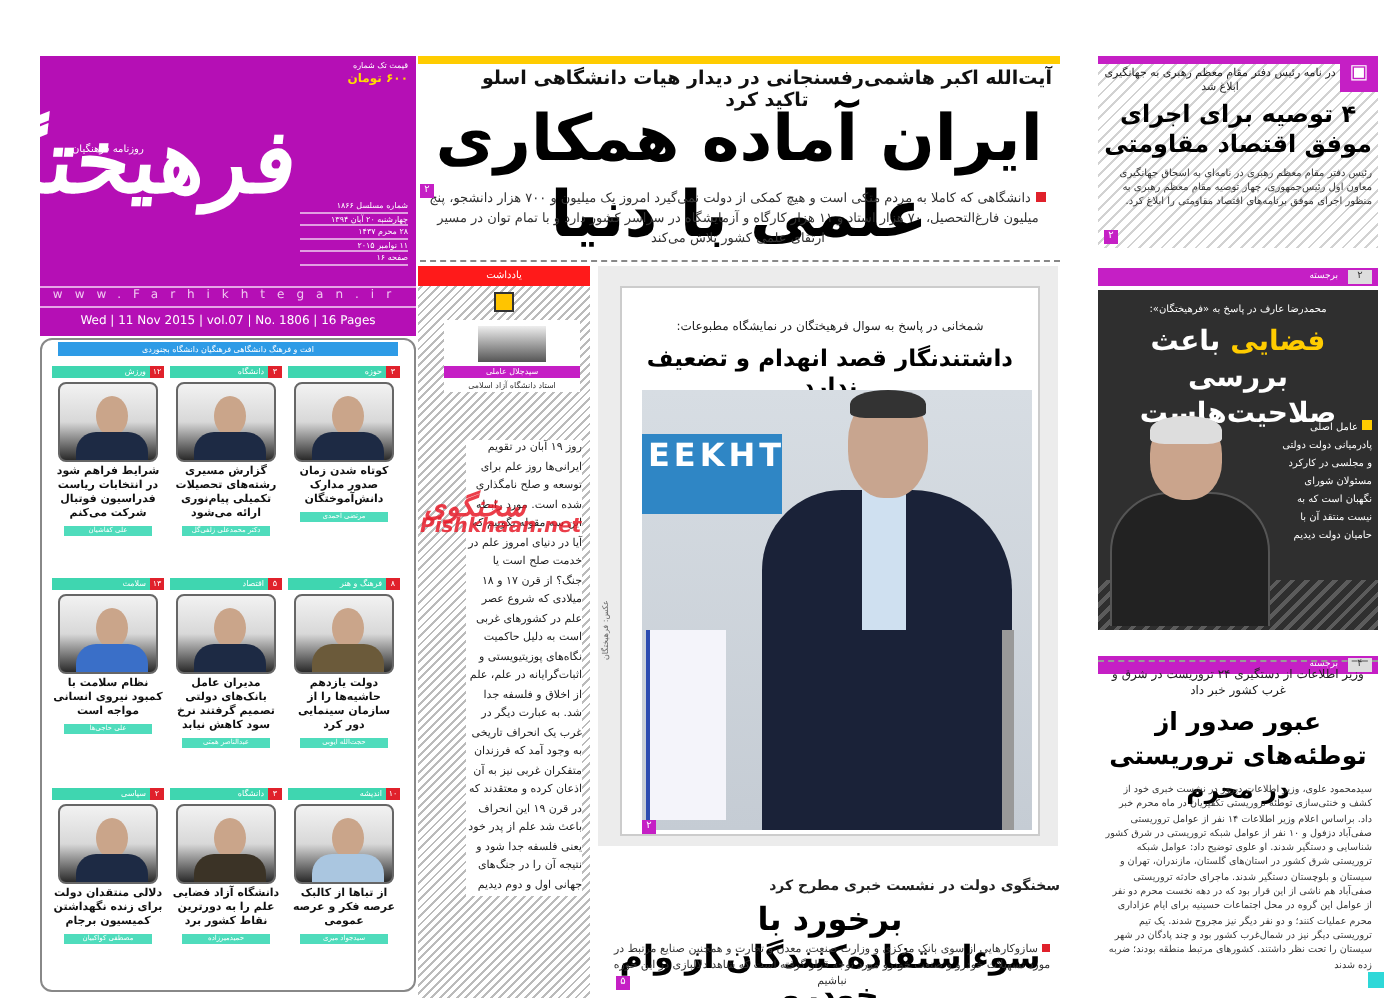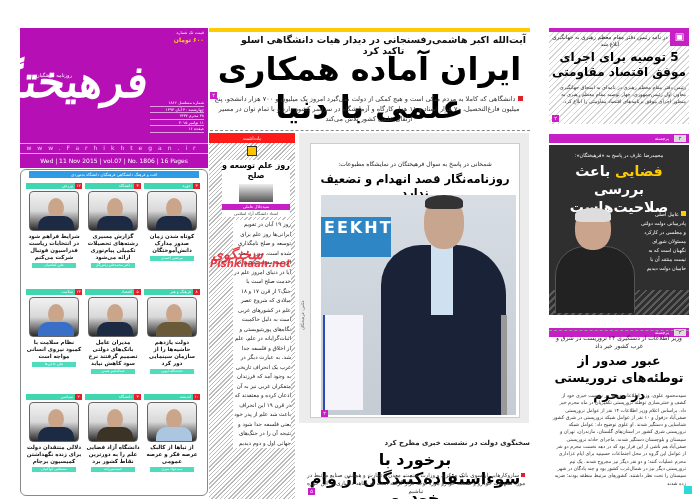--- a/index.html
+++ b/index.html
@@ -205,54 +205,53 @@
 <div class="abs kicker rtl">آیت‌الله اکبر هاشمی‌رفسنجانی در دیدار هیات دانشگاهی اسلو تاکید کرد</div>
 <div class="abs headline rtl">ایران آماده همکاری علمی با دنیا</div>
 <div class="abs lead rtl"><span class="bullet"></span><span>دانشگاهی که کاملا به مردم متکی است و هیچ کمکی از دولت نمی‌گیرد امروز یک میلیون و ۷۰۰ هزار دانشجو، پنج میلیون فارغ‌التحصیل، ۷۰ هزار استاد و ۱۱ هزار کارگاه و آزمایشگاه در سراسر کشور دارد و با تمام توان در مسیر ارتقای علمی کشور تلاش می‌کند</span></div>
 <div class="abs page-tag" style="left:210px;top:92px;">۲</div>
 <div class="abs dash-sep"></div>
 
 <div class="abs note-col"></div>
 <div class="abs note-header rtl">یادداشت</div>
 <div class="abs note-icon"></div>
 <div class="abs note-inner rtl">
-  <div class="note-title">روز علم توسعه و صلح</div>
   <div class="note-photo"></div>
   <div class="note-author">سیدجلال عاملی</div>
   <div class="note-aff">استاد دانشگاه آزاد اسلامی</div>
 </div>
 <div class="abs note-body rtl">
   <span>روز ۱۹ آبان در تقویم ایرانی‌ها روز علم برای توسعه و صلح نامگذاری شده است. مورد رابطه این سه مقوله بگوییم که آیا در دنیای امروز علم در خدمت صلح است یا جنگ؟ از قرن ۱۷ و ۱۸ میلادی که شروع عصر علم در کشورهای غربی است به دلیل حاکمیت نگاه‌های پوزیتیویستی و اثبات‌گرایانه در علم، علم از اخلاق و فلسفه جدا شد. به عبارت دیگر در غرب یک انحراف تاریخی به وجود آمد که فرزندان متفکران غربی نیز به آن اذعان کرده و معتقدند که در قرن ۱۹ این انحراف باعث شد علم از پدر خود یعنی فلسفه جدا شود و نتیجه آن را در جنگ‌های جهانی اول و دوم دیدیم</span>
 </div>
 
 <div class="abs center-box"></div>
 <div class="abs center-card"></div>
 <div class="abs center-kicker rtl">شمخانی در پاسخ به سوال فرهیختگان در نمایشگاه مطبوعات:</div>
-<div class="abs center-title rtl">روزنامه‌نگار قصد انهدام و تضعیف ندارد</div>
+<div class="abs center-title rtl">داشتند‌نگار قصد انهدام و تضعیف ندارد</div>
 <div class="abs center-photo">
   <div class="banner">EEKHT</div>
   <div class="flag"></div>
   <div class="person-body"></div>
   <div class="person-shirt"></div>
   <div class="person-head"></div>
   <div class="person-hair"></div>
   <div class="chair"></div>
 </div>
 <div class="abs page-tag" style="left:321px;top:410px;">۲</div>
 <div class="abs vert-credit rtl">عکس: فرهیختگان</div>
 
 <div class="abs bottom-kicker rtl">سخنگوی دولت در نشست خبری مطرح کرد</div>
 <div class="abs bottom-title rtl">برخورد با سوءاستفاده‌کنندگان از وام خودرو</div>
 <div class="abs bottom-lead rtl"><span class="bullet" style="display:inline-block;width:4px;height:4px;background:#e0212b;margin-left:2px;"></span><span>سازوکارهایی از سوی بانک مرکزی و وزارت صنعت، معدن و تجارت و همچنین صنایع مرتبط در مورد تسهیلات خودرو و صنعت خودرو مورد توجه قرار گرفته است که شاهد دلالبازی در این حوزه نباشیم</span></div>
 <div class="abs page-tag" style="left:308px;top:488px;">۵</div>
 
 <div class="abs right-box1"></div>
 <div class="abs right-icon">▣</div>
 <div class="abs r1-kicker rtl">در نامه رئیس دفتر مقام معظم رهبری به جهانگیری ابلاغ شد</div>
-<div class="abs r1-title rtl">5 توصیه برای اجرای موفق اقتصاد مقاومتی</div>
+<div class="abs r1-title rtl">۴ توصیه برای اجرای موفق اقتصاد مقاومتی</div>
 <div class="abs r1-body rtl">رئیس دفتر مقام معظم رهبری در نامه‌ای به اسحاق جهانگیری معاون اول رئیس‌جمهوری، چهار توصیه مقام معظم رهبری به منظور اجرای موفق برنامه‌های اقتصاد مقاومتی را ابلاغ کرد.</div>
 <div class="abs page-tag" style="left:552px;top:115px;">۲</div>
 
 <div class="abs section-bar rtl" style="left:549px;top:134px;width:140px;">
   <span>برجسته</span>
   <span class="num">۲</span>
 </div>
 <div class="abs right-dark"></div>
 <div class="abs rd-kicker rtl">محمدرضا عارف در پاسخ به «فرهیختگان»:</div>
 <div class="abs rd-title rtl"><span class="hl">فضایی</span> <span>باعث بررسی صلاحیت‌هاست</span></div>

